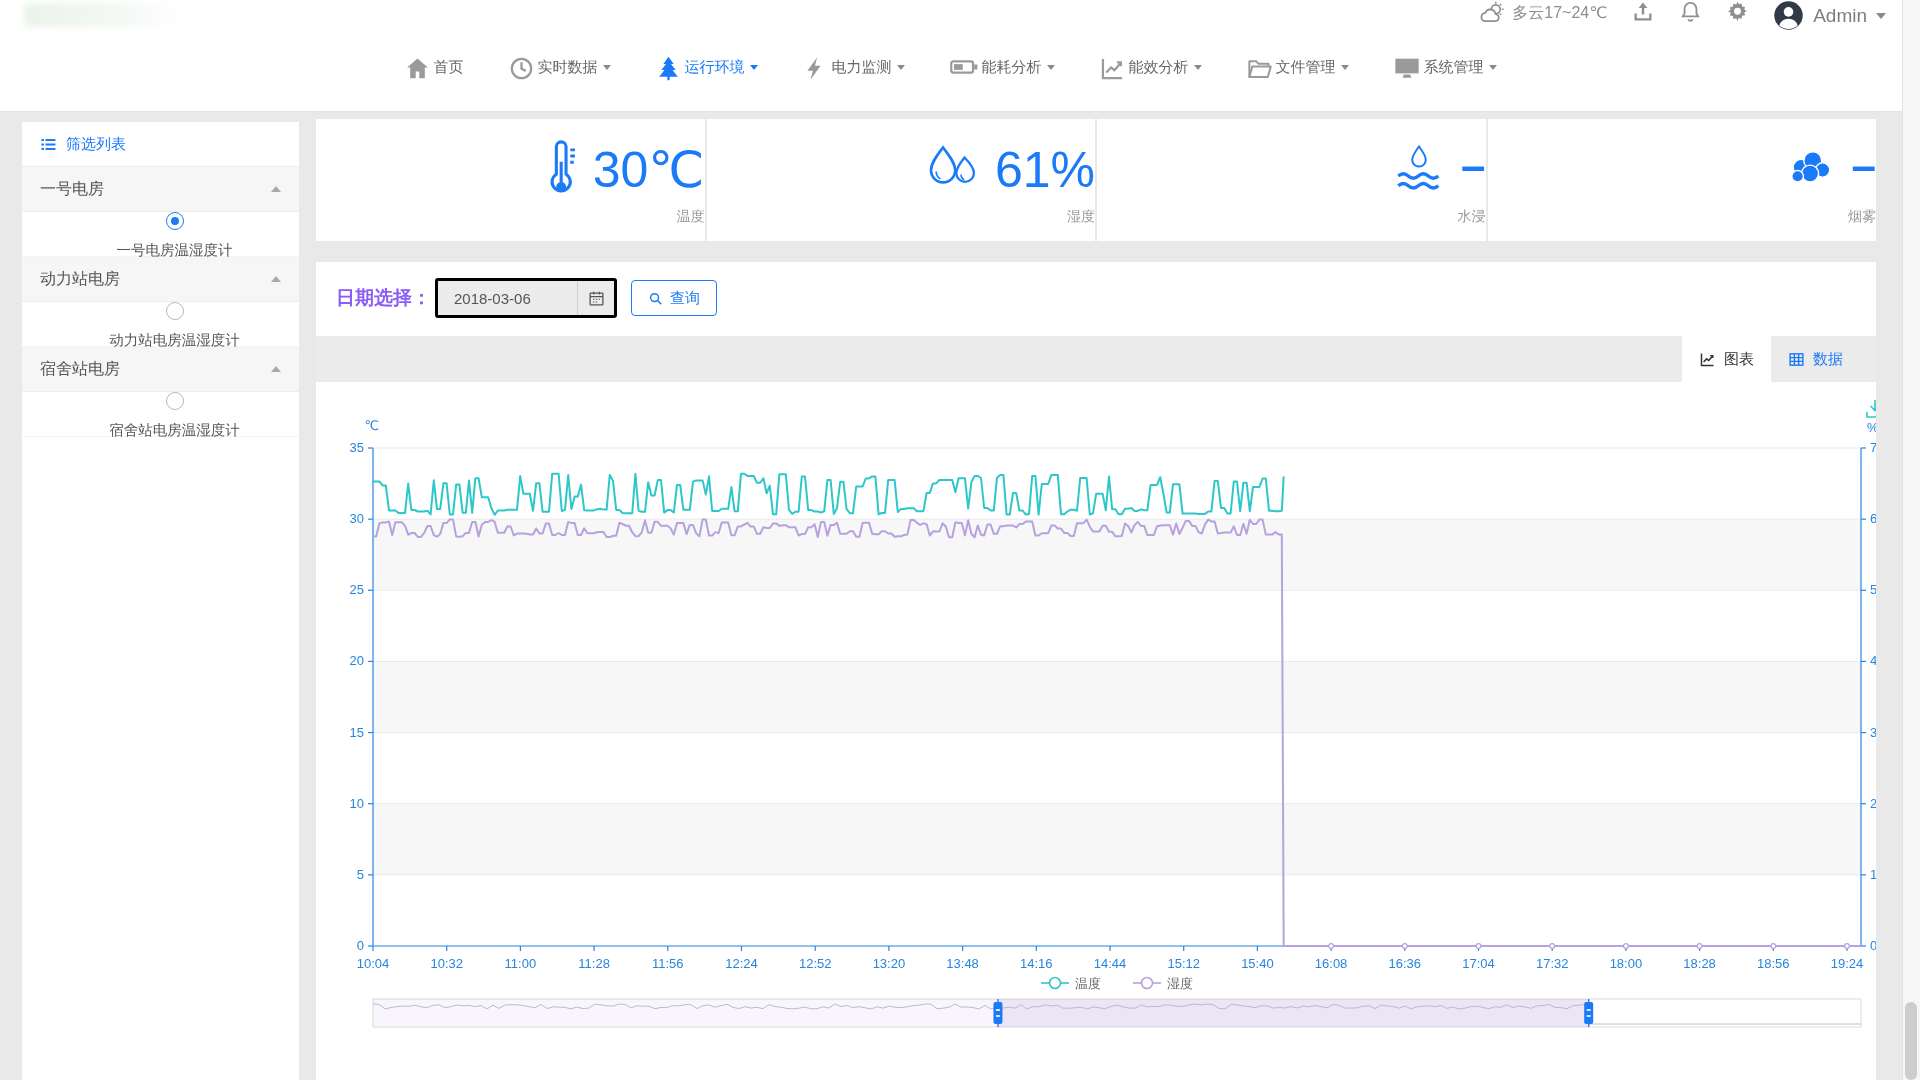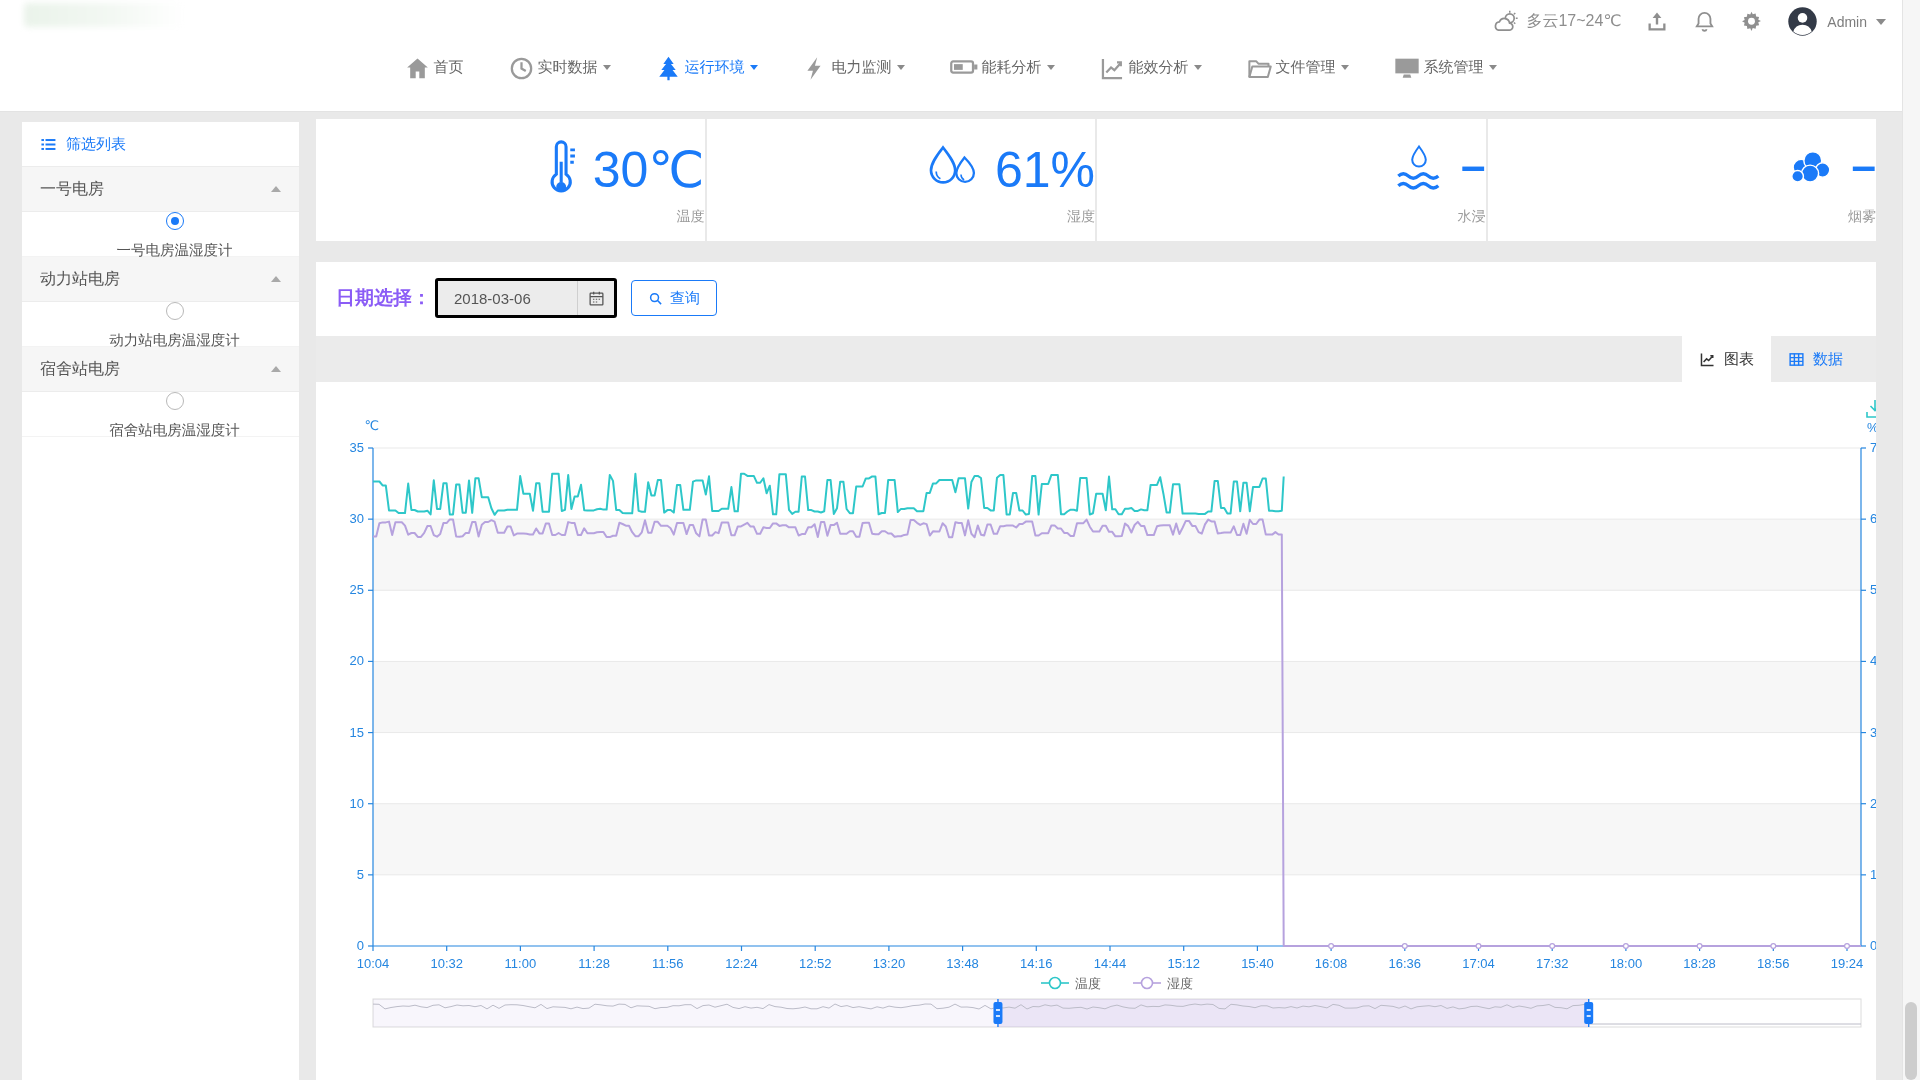--- a/index.html
+++ b/index.html
@@ -1,24 +1,24 @@
 <!DOCTYPE html>
 <html><head>
 <meta charset="utf-8">
 <style>
   html,body{margin:0;padding:0;}
   body{width:1920px;height:1080px;overflow:hidden;background:#e9e9e9;
        font-family:"Liberation Sans","DejaVu Sans",sans-serif;color:#333;position:relative;}
   .topbar{position:absolute;left:0;top:0;width:1920px;height:43px;background:#fff;border-bottom:1px solid #f0f0f0;}
   .logo-blur{position:absolute;left:24px;top:3px;width:160px;height:24px;border-radius:4px;
              background:linear-gradient(90deg,#eaf3ea 0%,#f3f8f3 55%,#ffffff 100%);filter:blur(3px);}
-  .topbar-right{position:absolute;right:34px;top:0;height:43px;display:flex;align-items:center;gap:24px;}
+  .topbar-right{position:absolute;right:34px;top:0;height:43px;display:flex;align-items:flex-start;gap:24px;}
   .weather{display:flex;align-items:center;gap:6px;color:#8e8e8e;font-size:16px;}
   .tb-icon{color:#8f8f8f;display:flex;align-items:center;cursor:pointer;}
-  .admin{display:flex;align-items:center;gap:9px;color:#7d7d7d;font-size:14px;cursor:pointer;}
+  .admin{display:flex;align-items:center;gap:9px;color:#7d7d7d;font-size:19px;cursor:pointer;}
   .caret-down{width:0;height:0;border-left:5px solid transparent;border-right:5px solid transparent;border-top:6px solid #8a8a8a;display:inline-block;}
   .navbar{position:absolute;left:0;top:43px;width:1920px;height:68px;background:#fff;border-bottom:1px solid #e3e3e3;}
   .nav-items{display:flex;justify-content:center;gap:44px;padding-top:9px;transform:translateX(-10px);}
   .nav-item{display:flex;flex-direction:row;align-items:center;gap:3px;color:#666;font-size:15px;cursor:pointer;}
   .nav-item .nicon{color:#9a9a9a;height:30px;display:flex;align-items:flex-end;}
   .nav-item.active{color:#1a7af8;}
   .nav-item.active .nicon{color:#1a7af8;}
   .nav-label{display:flex;align-items:center;gap:5px;}
   .nav-caret{width:0;height:0;border-left:4px solid transparent;border-right:4px solid transparent;border-top:5px solid #8a8a8a;}
   .nav-item.active .nav-caret{border-top-color:#1a7af8;}

